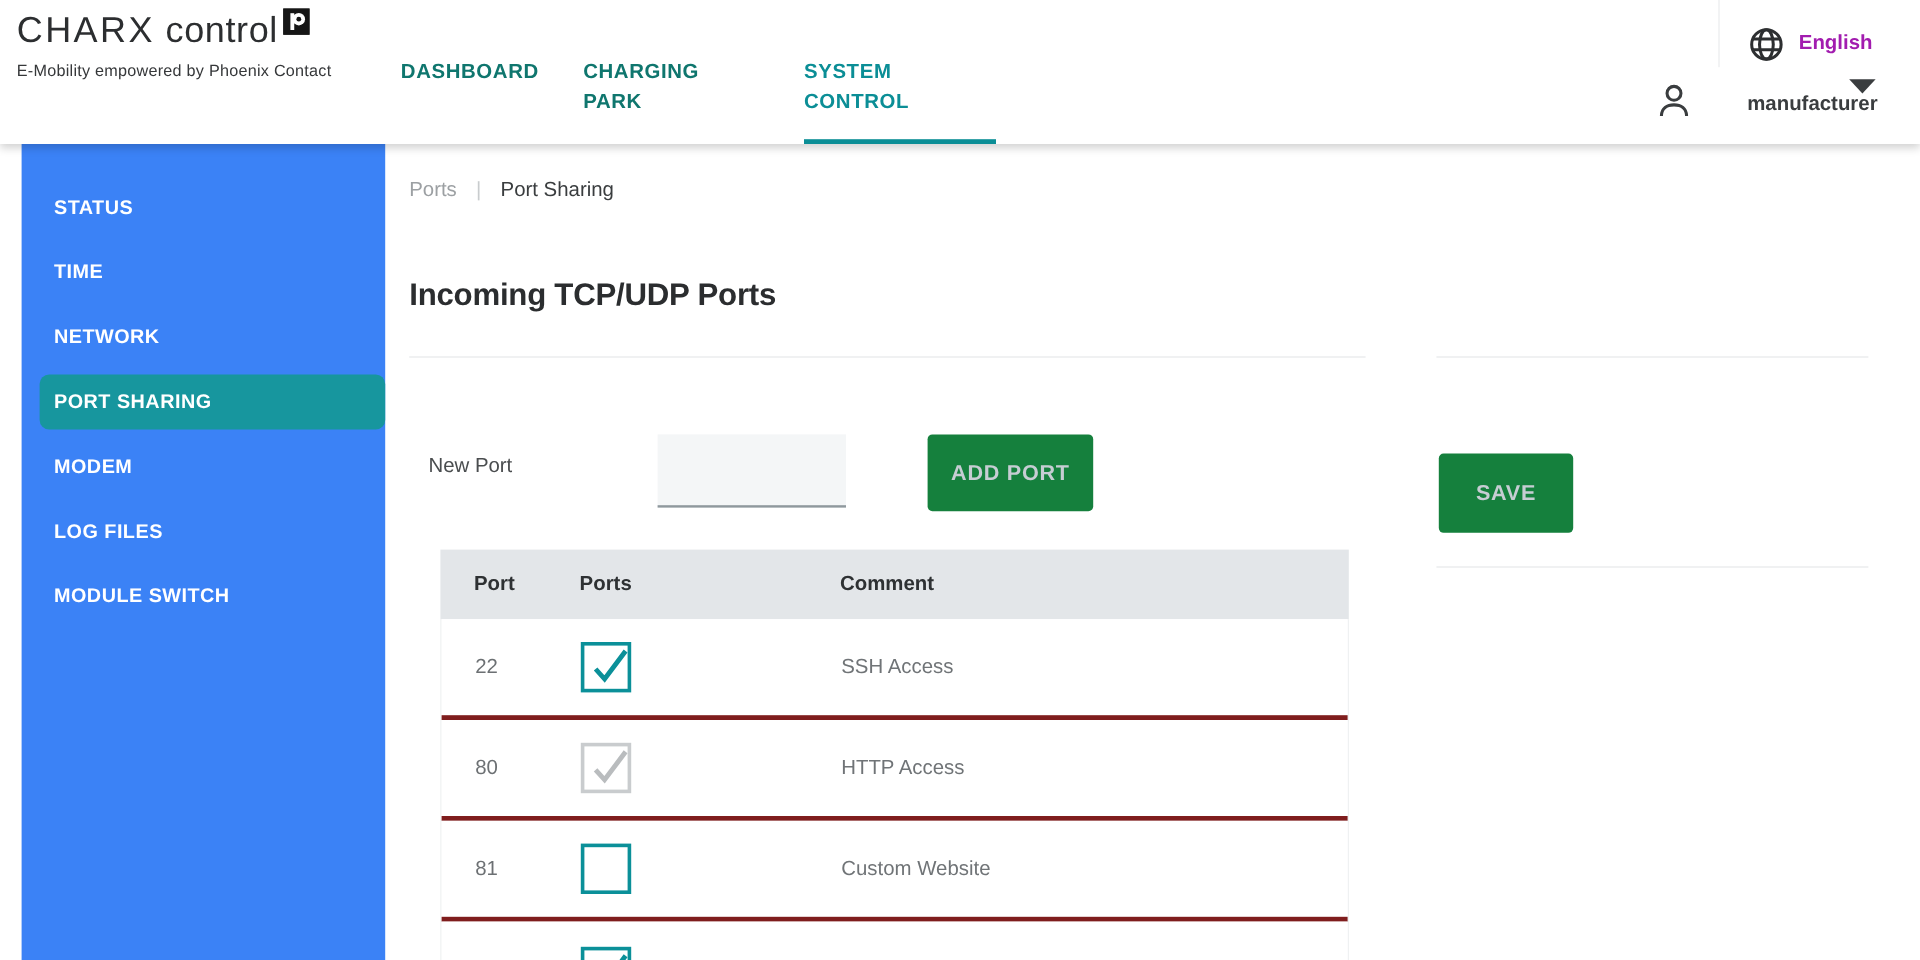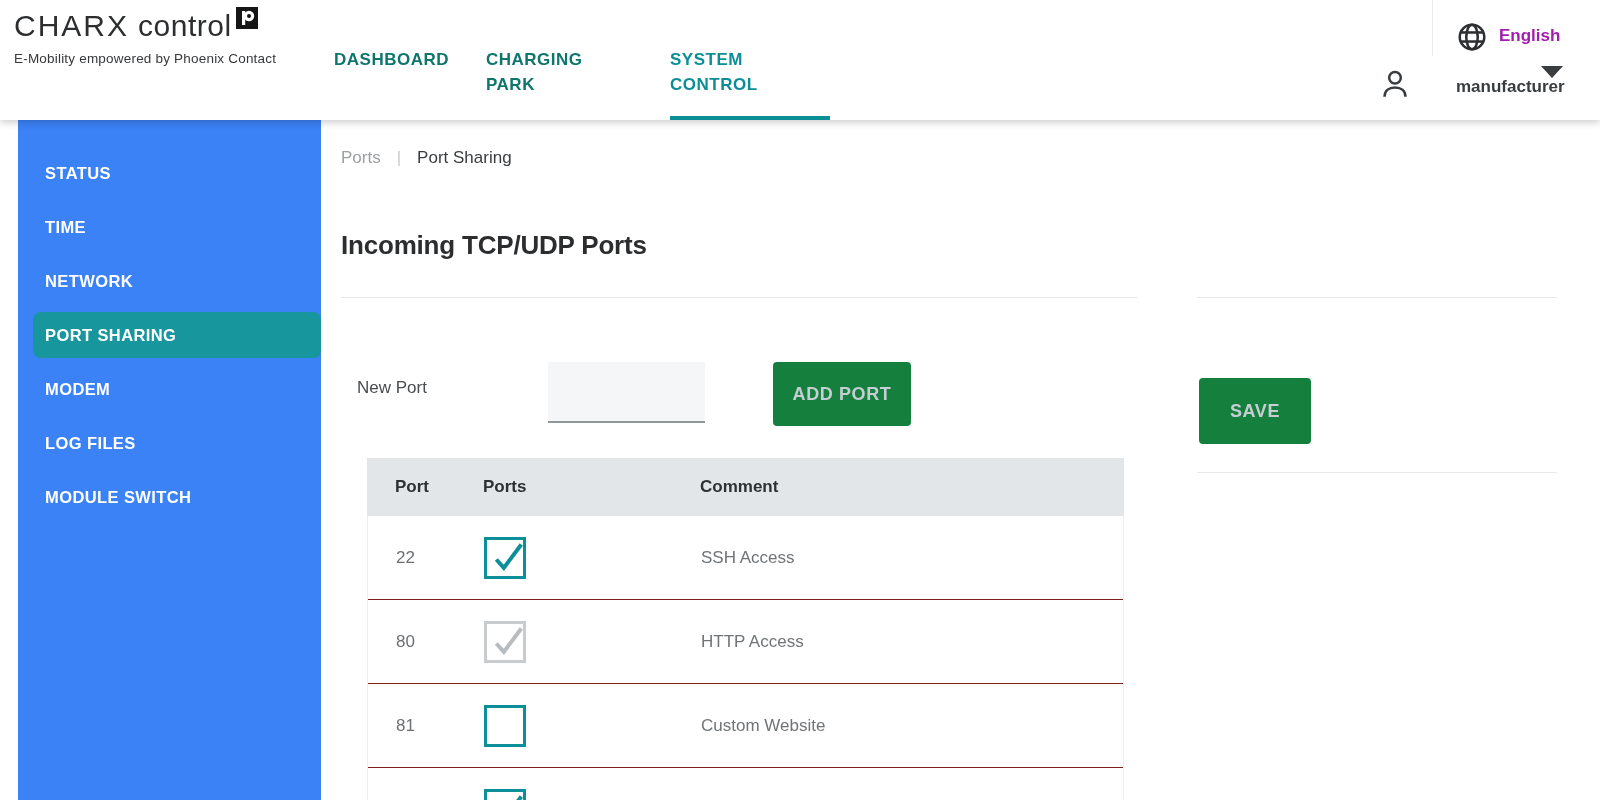--- a/index.html
+++ b/index.html
@@ -65,21 +65,21 @@
          font-size:18px; font-weight:700; letter-spacing:.6px; cursor:default; }
   .btn-add  { position:absolute; left:470px; top:242px; width:138px; height:64px; }
   .btn-save { position:absolute; left:896px; top:258px; width:112px; height:66px; }
 
   
   .table { position:absolute; left:64px; top:338px; width:757px; }
   .t-head { display:flex; height:58px; background:#e3e6e9; align-items:center;
             font-size:17px; font-weight:700; color:#2e3133; }
   .t-body { border-left:1px solid #eceeef; border-right:1px solid #eceeef; }
   .t-row  { display:flex; height:84px; align-items:center; background:#fff;
-            border-bottom:1px solid #7f1d1d; }
+            border-bottom:4px solid #7f1d1d; }
   .t-row:last-child { border-bottom:none; }
   .col-port    { width:116px; padding-left:28px; }
   .col-open    { width:217px; }
   .col-comment { flex:1; }
   .cell-port    { font-size:17px; color:#6c7073; }
   .cell-comment { font-size:17px; color:#707477; }
 
   .checkbox { width:42px; height:42px; background:#fff; border:3px solid #0b9099;
               position:relative; cursor:pointer; }
   .checkbox svg { position:absolute; left:1px; top:-6px; overflow:visible; color:#0b9099; }

